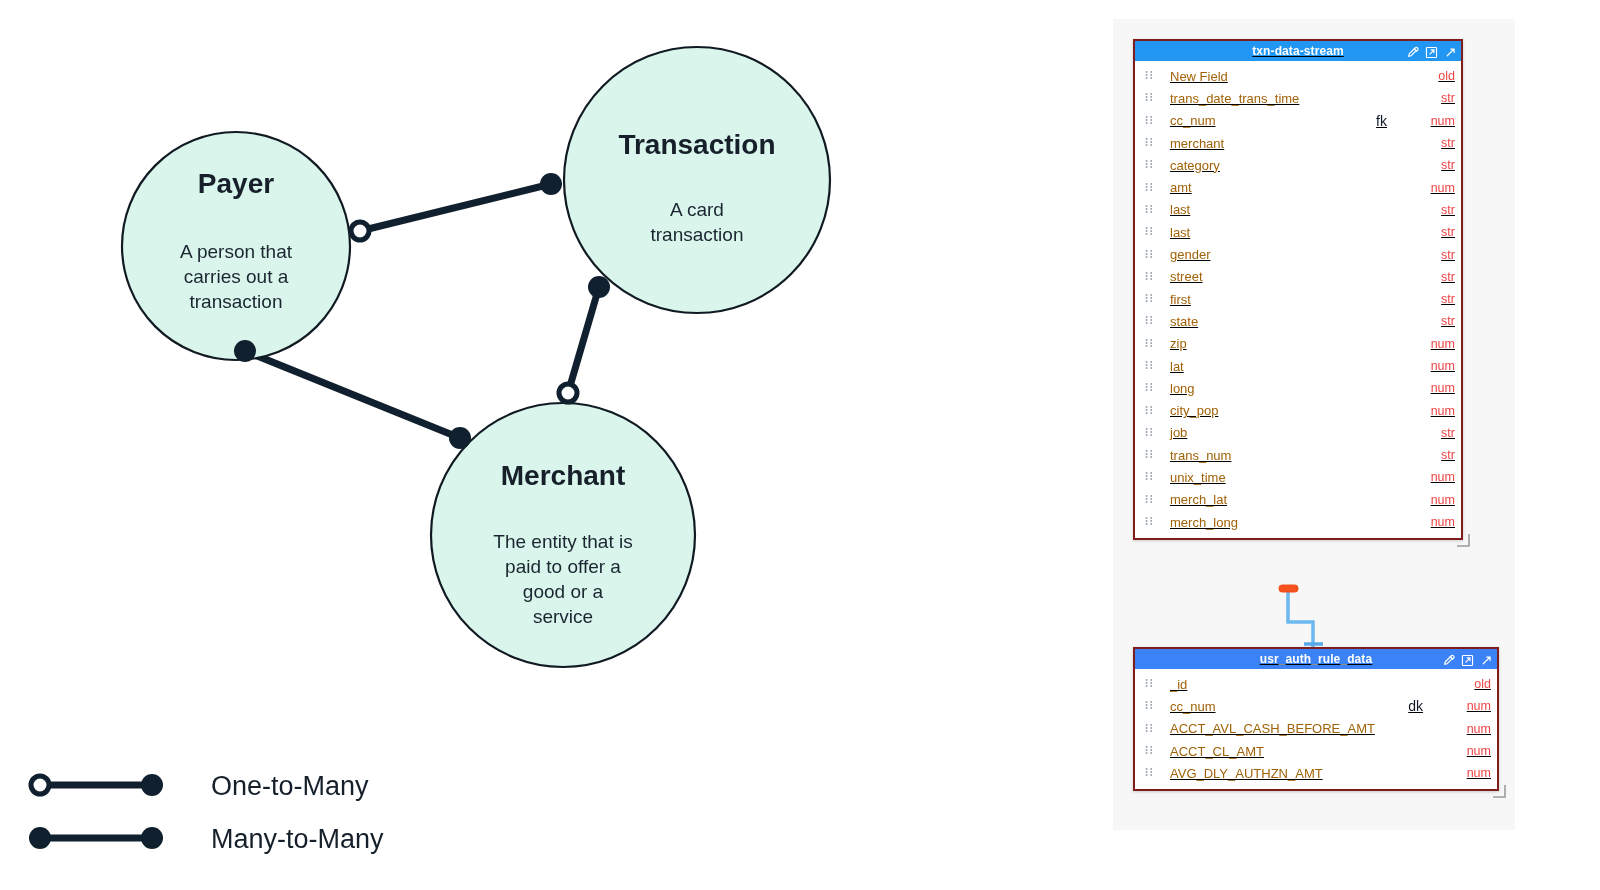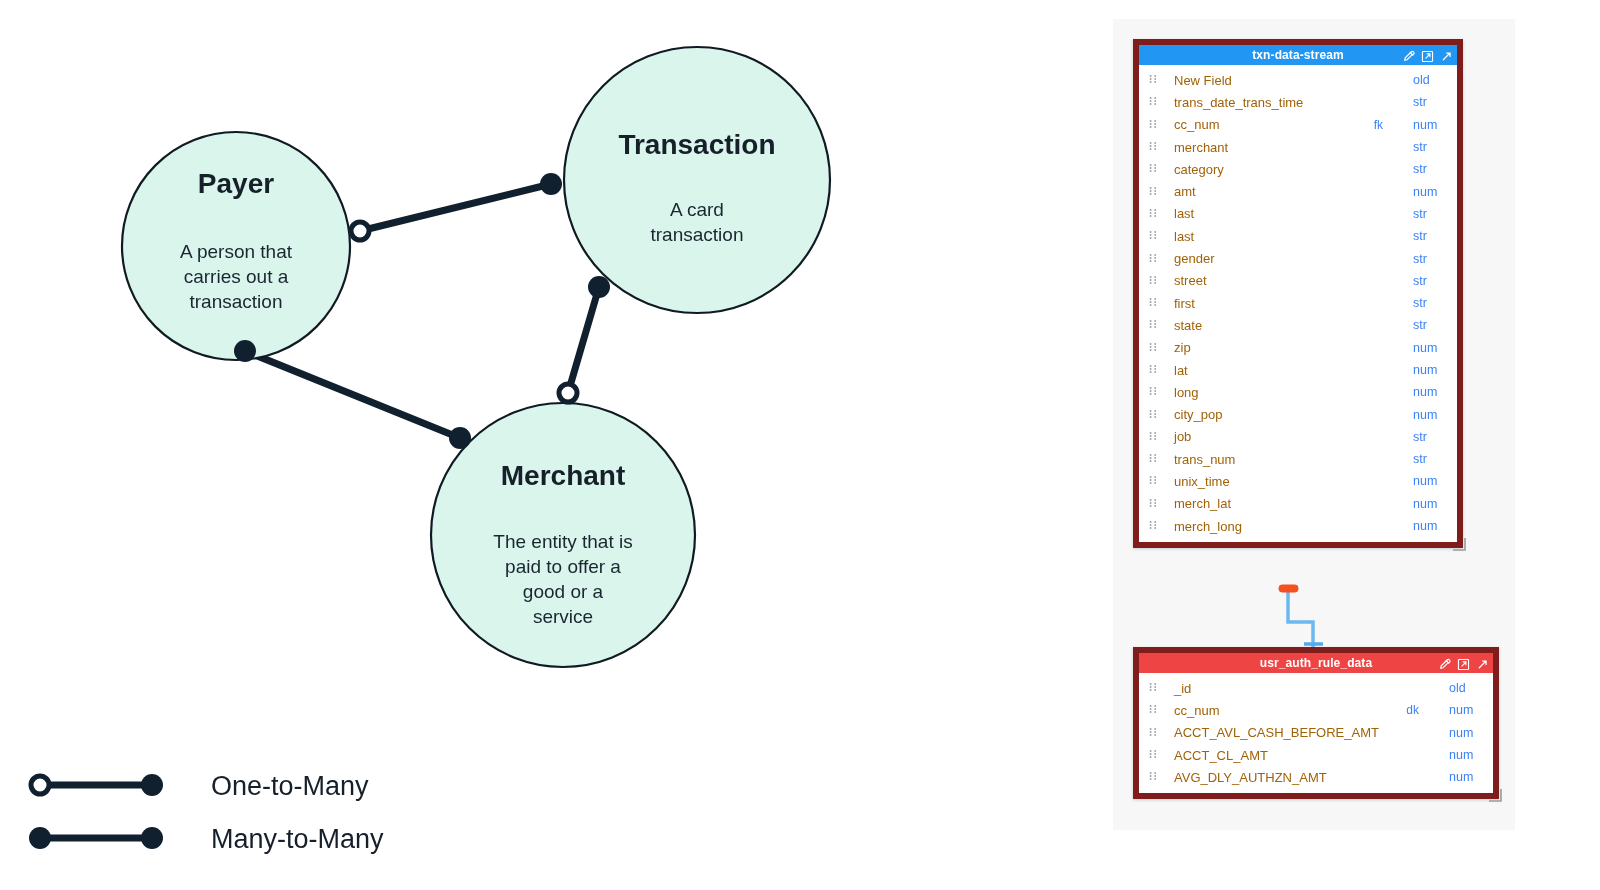--- a/index.html
+++ b/index.html
@@ -36,22 +36,23 @@
   #schema-panel {
     position: absolute;
     left: 1113px; top: 19px;
     width: 402px; height: 811px;
     background: #f7f7f8;
   }
 
   .tbl {
     position: absolute;
     background: #ffffff;
-    border: 6px solid #7f1d1d;
+    border: 2px solid #7f1d1d;
     box-shadow: 0 1px 3px rgba(0,0,0,.18);
+    text-decoration: underline;
   }
   .tbl-header {
     position: relative;
     height: 20px;
     background: #2196f3;
     display: flex;
     align-items: center;
     justify-content: center;
   }
   .tbl-title {
@@ -86,31 +87,31 @@
   .fname {
     flex: 1 1 auto;
     padding-left: 15px;
     color: #a16207;
     white-space: nowrap;
     overflow: hidden;
     text-overflow: ellipsis;
   }
   .fkey {
     flex: 0 0 auto;
-    color: #3b82f6;
-    font-size: 12px;
+    color: #0f172a;
+    font-size: 14px;
     padding-right: 30px;
     min-width: 18px;
     text-align: right;
   }
   .ftype {
     flex: 0 0 44px;
-    color: #3b82f6;
+    color: #ef4444;
     font-size: 12.5px;
-    text-align: left;
+    text-align: right;
     padding-right: 6px;
   }
 
   
   .resize-grip {
     position: absolute;
     right: -9px; bottom: -9px;
     width: 14px; height: 14px;
     cursor: nwse-resize;
   }
@@ -537,21 +538,21 @@
           </div>
         </div>
       <span class="resize-grip">
         <svg viewBox="0 0 14 14" width="14" height="14" fill="none" stroke="#9b9b9b" stroke-width="1.6">
           <path d="M13 1v12H1"></path>
         </svg>
       </span>
     </div>
 
     <div class="tbl" id="tbl-usr" style="left:20px; top:628px; width:366px;">
-      <div class="tbl-header" style="background: #ef4444;">
+      <div class="tbl-header" style="background: #3b82f6;">
         <span class="tbl-title">usr_auth_rule_data</span>
         <span class="hdr-icons">
           <span class="ic">
             <svg viewBox="0 0 16 16" width="13" height="13" fill="none" stroke="#ffffff" stroke-width="1.5" stroke-linecap="round">
               <path d="M11.5 2.2a2 2 0 0 1 2.8 2.8l-1.2 1.2-2.8-2.8z"></path>
               <path d="M10.3 3.4 4 9.7l-.6 2.9 2.9-.6 6.3-6.3"></path>
             </svg>
           </span>
           <span class="ic">
             <svg viewBox="0 0 16 16" width="13" height="13" fill="none" stroke="#ffffff" stroke-width="1.4" stroke-linecap="round">

